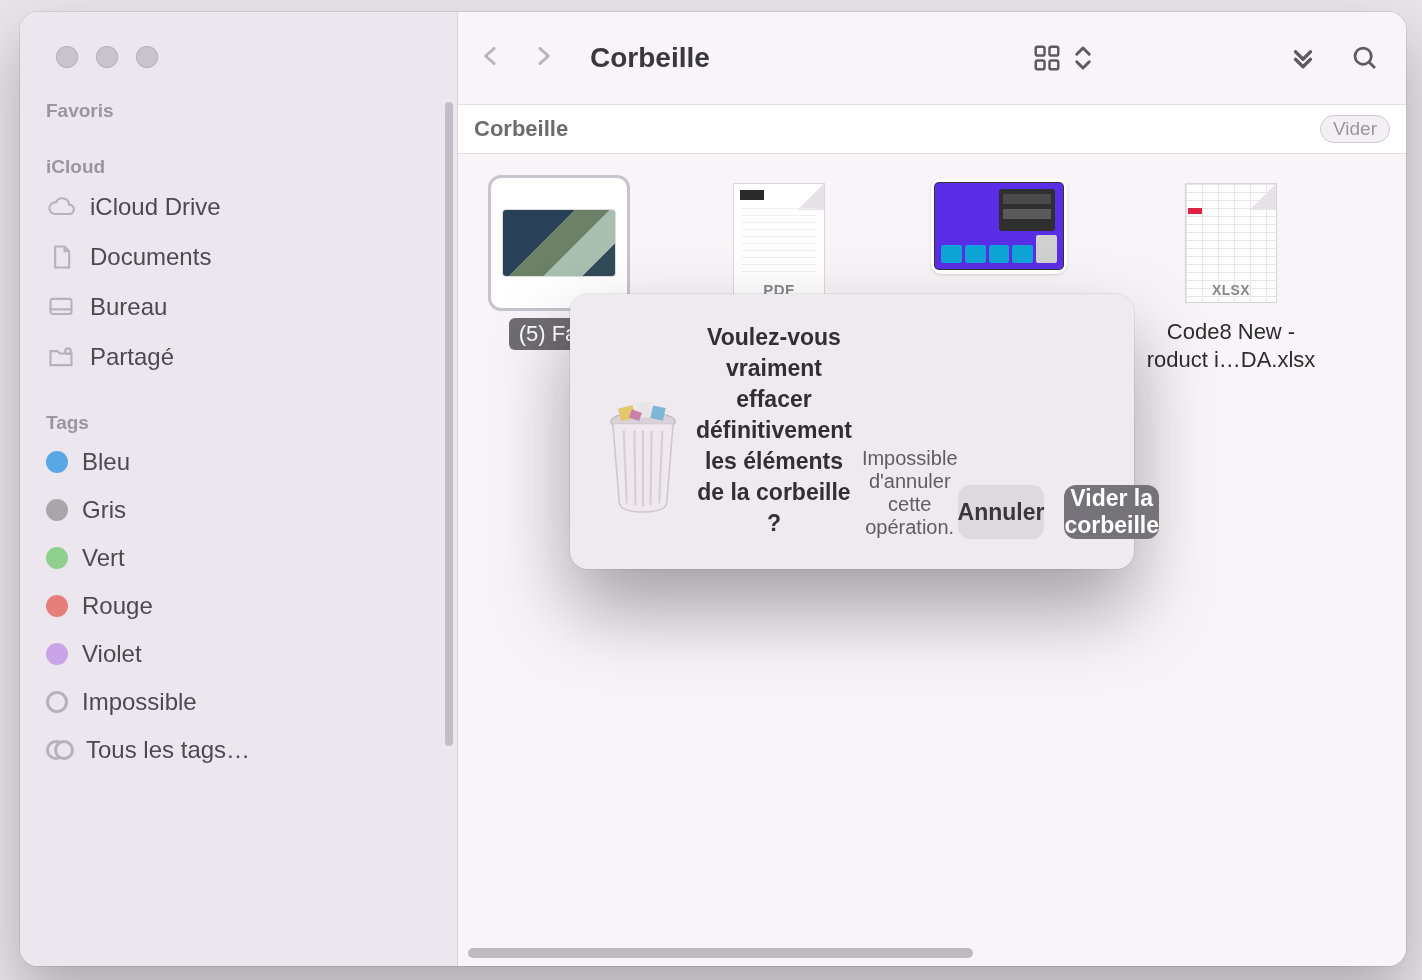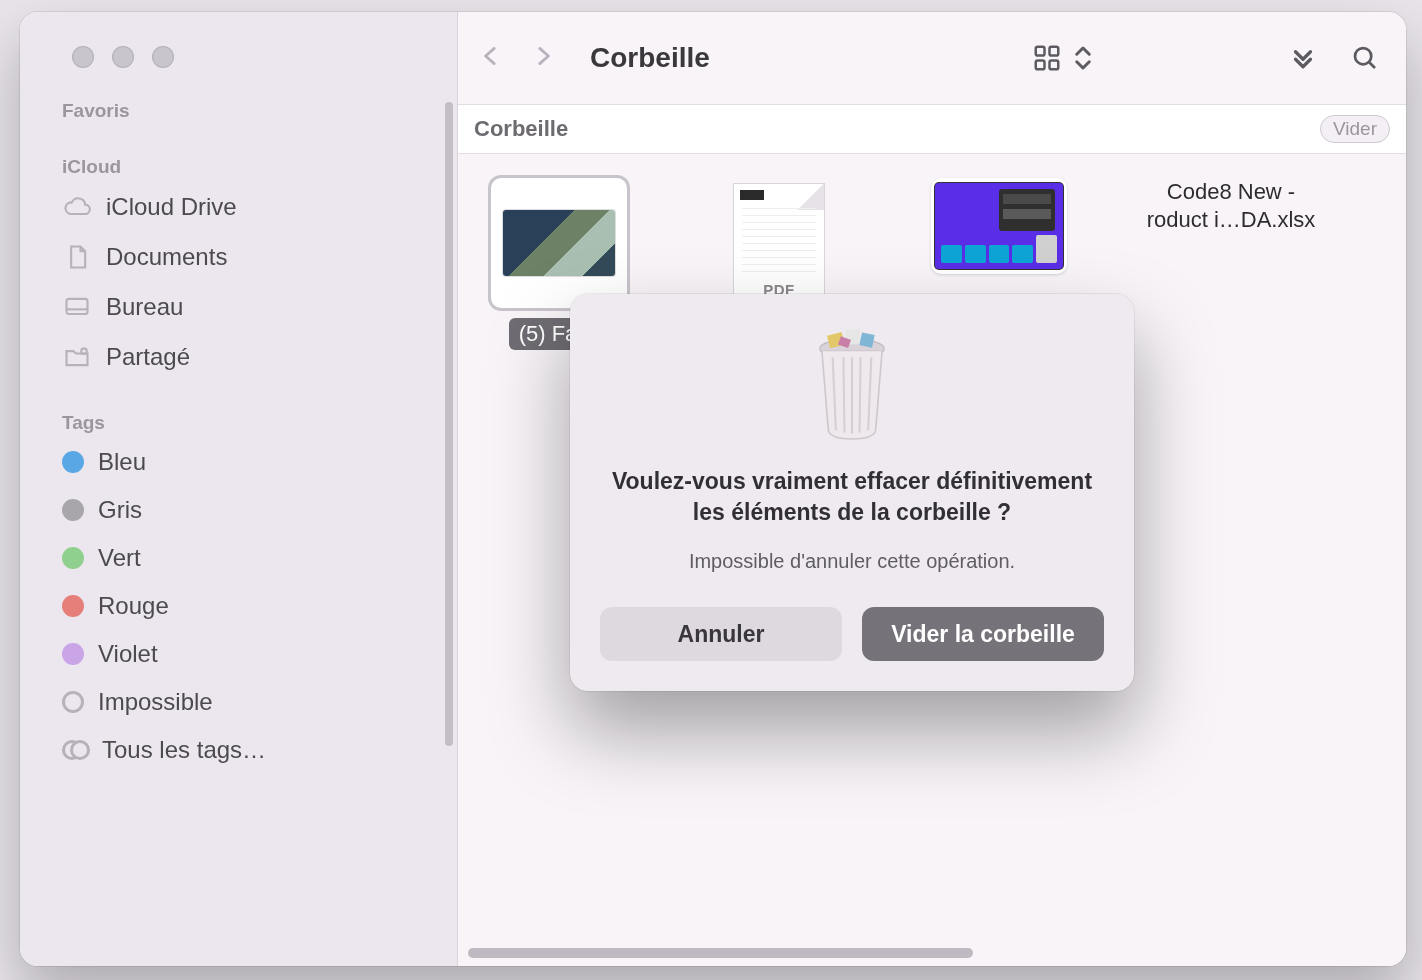--- a/index.html
+++ b/index.html
@@ -22,21 +22,21 @@
   box-shadow: 0 30px 60px rgba(0,0,0,.25), 0 0 0 1px rgba(0,0,0,.08);
   display: flex;
   overflow: hidden;
 }
 
 
 .sidebar {
   width: 438px;
   background: #ece7ee;
   border-right: 1px solid #d9d3dc;
-  padding: 18px 0 0 16px;
+  padding: 18px 0 0 0;
   position: relative;
 }
 .traffic {
   display: flex; gap: 18px;
   padding: 16px 24px 26px 36px;
 }
 .traffic span {
   width: 22px; height: 22px; border-radius: 50%;
   background: #c9c5cc;
   box-shadow: inset 0 0 0 1px rgba(0,0,0,.1);
@@ -225,21 +225,21 @@
   background:#bfbac2; border-radius:6px;
 }
 .sheet {
   position: absolute;
   left: 550px; top: 282px;
   width: 564px;
   background: #efeaef;
   border-radius: 18px;
   box-shadow: 0 40px 80px rgba(0,0,0,.35), 0 0 0 1px rgba(0,0,0,.06);
   padding: 28px 30px 30px;
-  display: flex; flex-direction: column; align-items: center;
+  display: flex; align-items: flex-end;
   z-index: 10;
 }
 .trash-ico {
   width: 96px; height: 130px; margin-bottom: 14px;
   display: flex; align-items: flex-start; justify-content: center;
 }
 .trash-ico svg { width: 86px; height: 120px; }
 .dlg-title {
   font-size: 23px; font-weight: 700; color: #322f34;
   text-align: center; line-height: 1.35;
@@ -437,20 +437,26 @@
                 <span></span>
                 <span></span>
                 <span></span>
               </div>
           </div>
         </div>
         <div class="fname"></div>
       </div>
 
       <div class="fitem" style="width:190px;">
+        <div class="thumb" style="background:transparent;box-shadow:none;">
+          <div class="spreadsheet">
+            <div class="redcell"></div>
+            <div class="ftype">XLSX</div>
+          </div>
+        </div>
         <div class="fname">Code8 New - roduct i…DA.xlsx</div>
       </div>
 
     </div>
 
     <div class="hscroll">
       <div class="track"></div>
     </div>
   </main>
 

